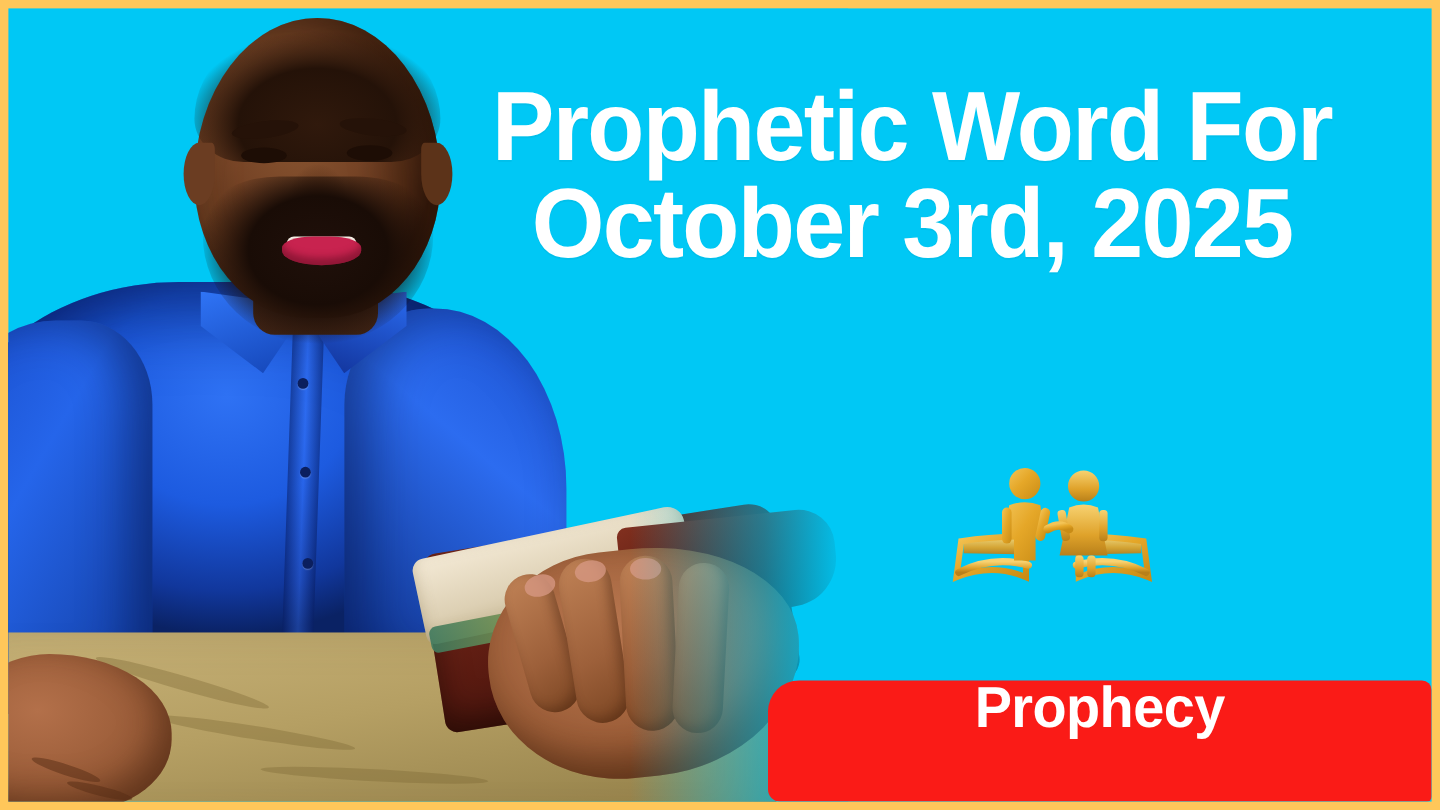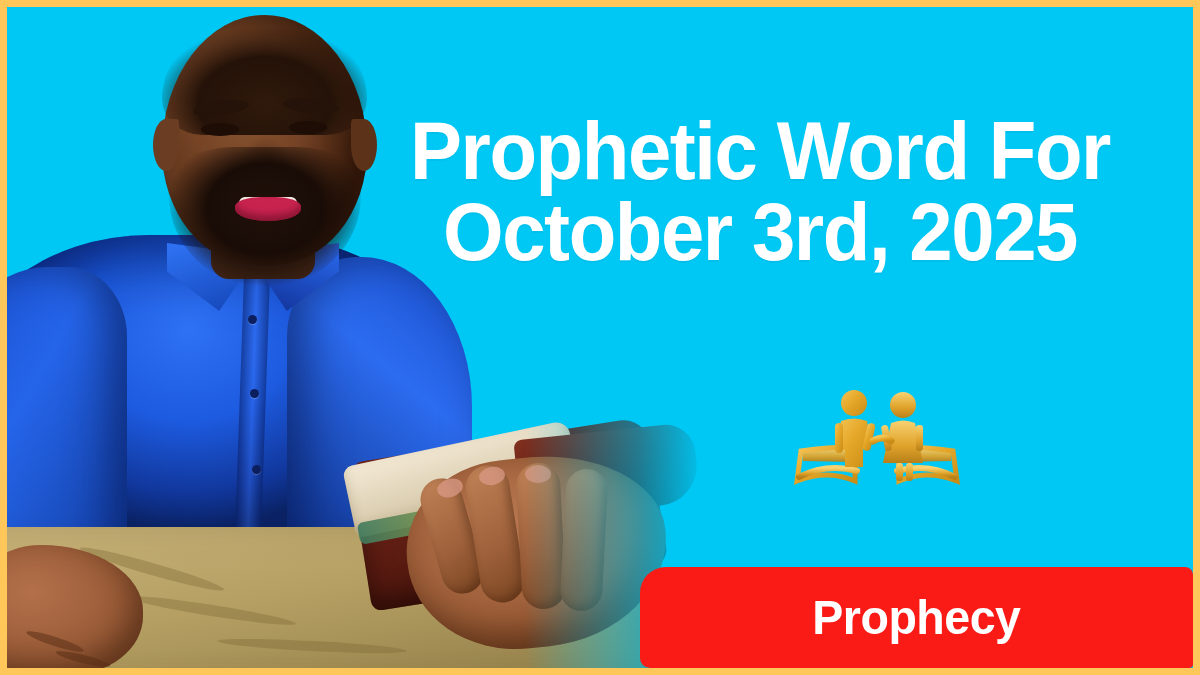--- a/index.html
+++ b/index.html
@@ -310,21 +310,20 @@
     pointer-events: none;
   }
 
   
   .title-block {
     position: absolute;
     left: 380px;
     top: 58px;
     width: 746px;
     text-align: center;
-    margin-top: 45px;
   }
   .title-line {
     color: #ffffff;
     font-family: "Liberation Sans", sans-serif;
     font-weight: bold;
     font-size: 82px;
     line-height: 0.99;
     letter-spacing: -1.5px;
     transform: scaleX(0.95);
     white-space: nowrap;
@@ -364,21 +363,20 @@
   
   .banner {
     position: absolute;
     left: 633px;
     top: 560px;
     width: 553px;
     height: 101px;
     background: #FA1B17;
     border-radius: 26px 8px 4px 10px;
     display: flex;
-    align-items: center;
     justify-content: center;
   }
   .banner-label {
     color: #ffffff;
     font-family: "Liberation Sans", sans-serif;
     font-weight: bold;
     font-size: 48px;
     letter-spacing: -0.5px;
     transform: scaleX(0.97);
     line-height: 1;

